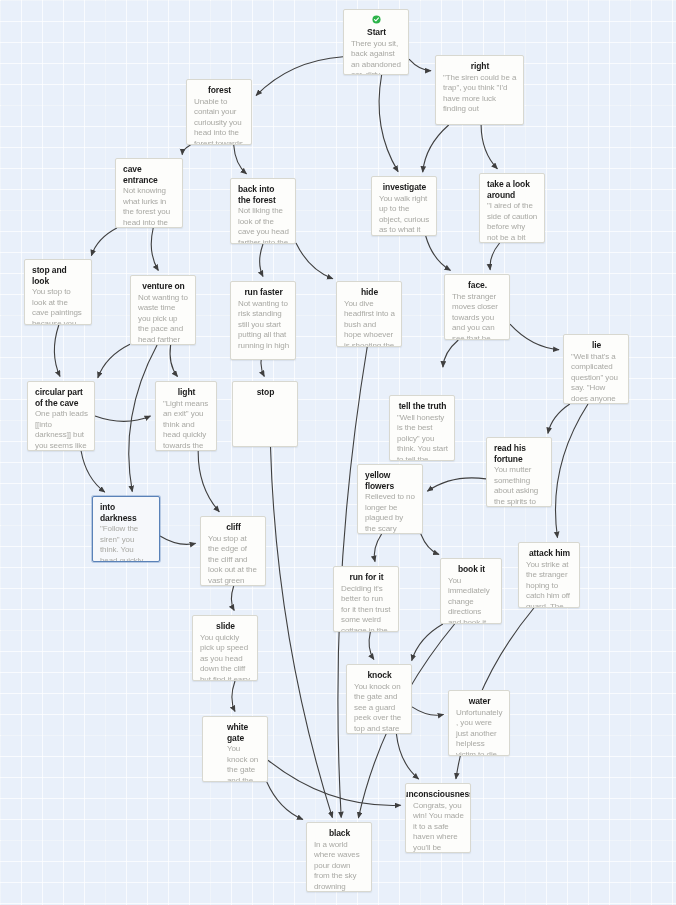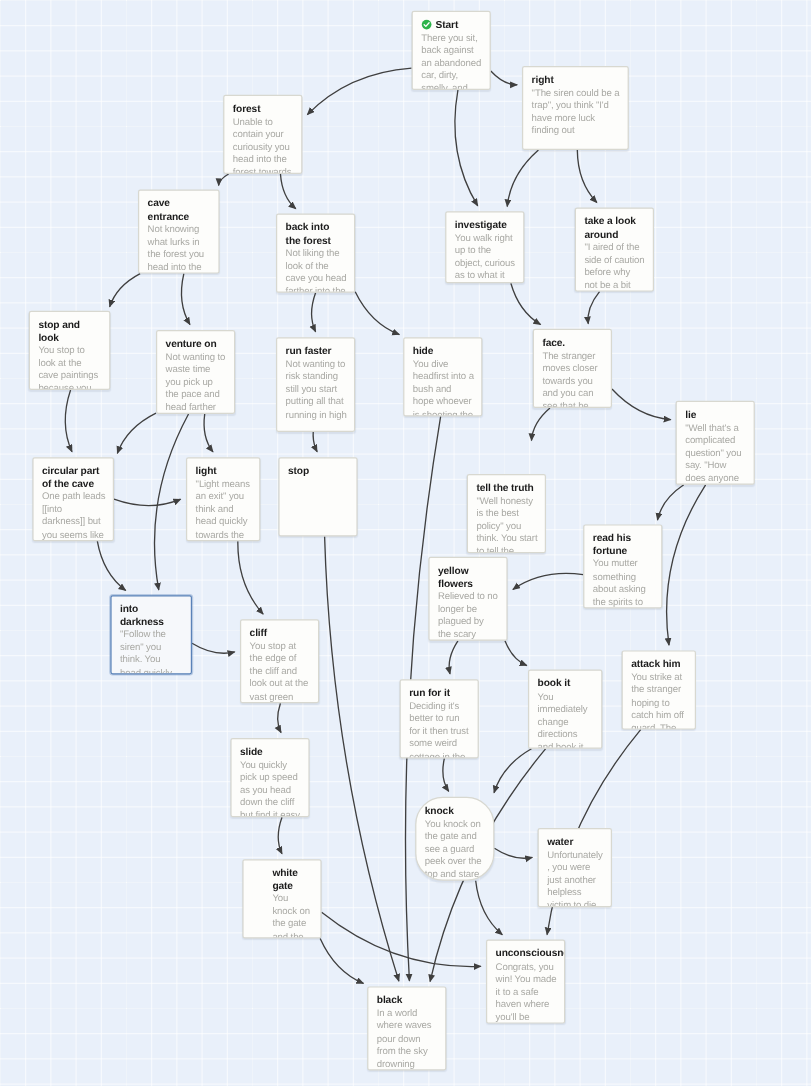--- a/index.html
+++ b/index.html
@@ -56,20 +56,21 @@
     font-size: 8px;
     color: #a9a9a4;
     line-height: 10.5px;
     letter-spacing: -0.1px;
     word-wrap: break-word;
   }
   .node .title-row {
     display: flex;
     align-items: center;
     gap: 3px;
+    flex-direction: column;
   }
   .start-icon {
     width: 9px;
     height: 9px;
     flex: 0 0 auto;
     display: block;
   }
 </style>
 </head>
 <body>
@@ -275,21 +276,21 @@
           <span>run for it</span>
         </div>
         <div class="body">Deciding it's better to run for it then trust some weird cottage in the</div>
       </div>
       <div class="node" style="left: 192px; top: 615px; width: 66px; height: 66px;">
         <div class="title title-row">
           <span>slide</span>
         </div>
         <div class="body">You quickly pick up speed as you head down the cliff but find it easy</div>
       </div>
-      <div class="node" style="left: 346px; top: 664px; width: 66px; height: 70px; border-radius: 23px;">
+      <div class="node" style="left: 346px; top: 664px; width: 66px; height: 70px;">
         <div class="title title-row">
           <span>knock</span>
         </div>
         <div class="body">You knock on the gate and see a guard peek over the top and stare at</div>
       </div>
       <div class="node" style="left: 448px; top: 690px; width: 62px; height: 66px;">
         <div class="title title-row">
           <span>water</span>
         </div>
         <div class="body">Unfortunately, you were just another helpless victim to die to the</div>

